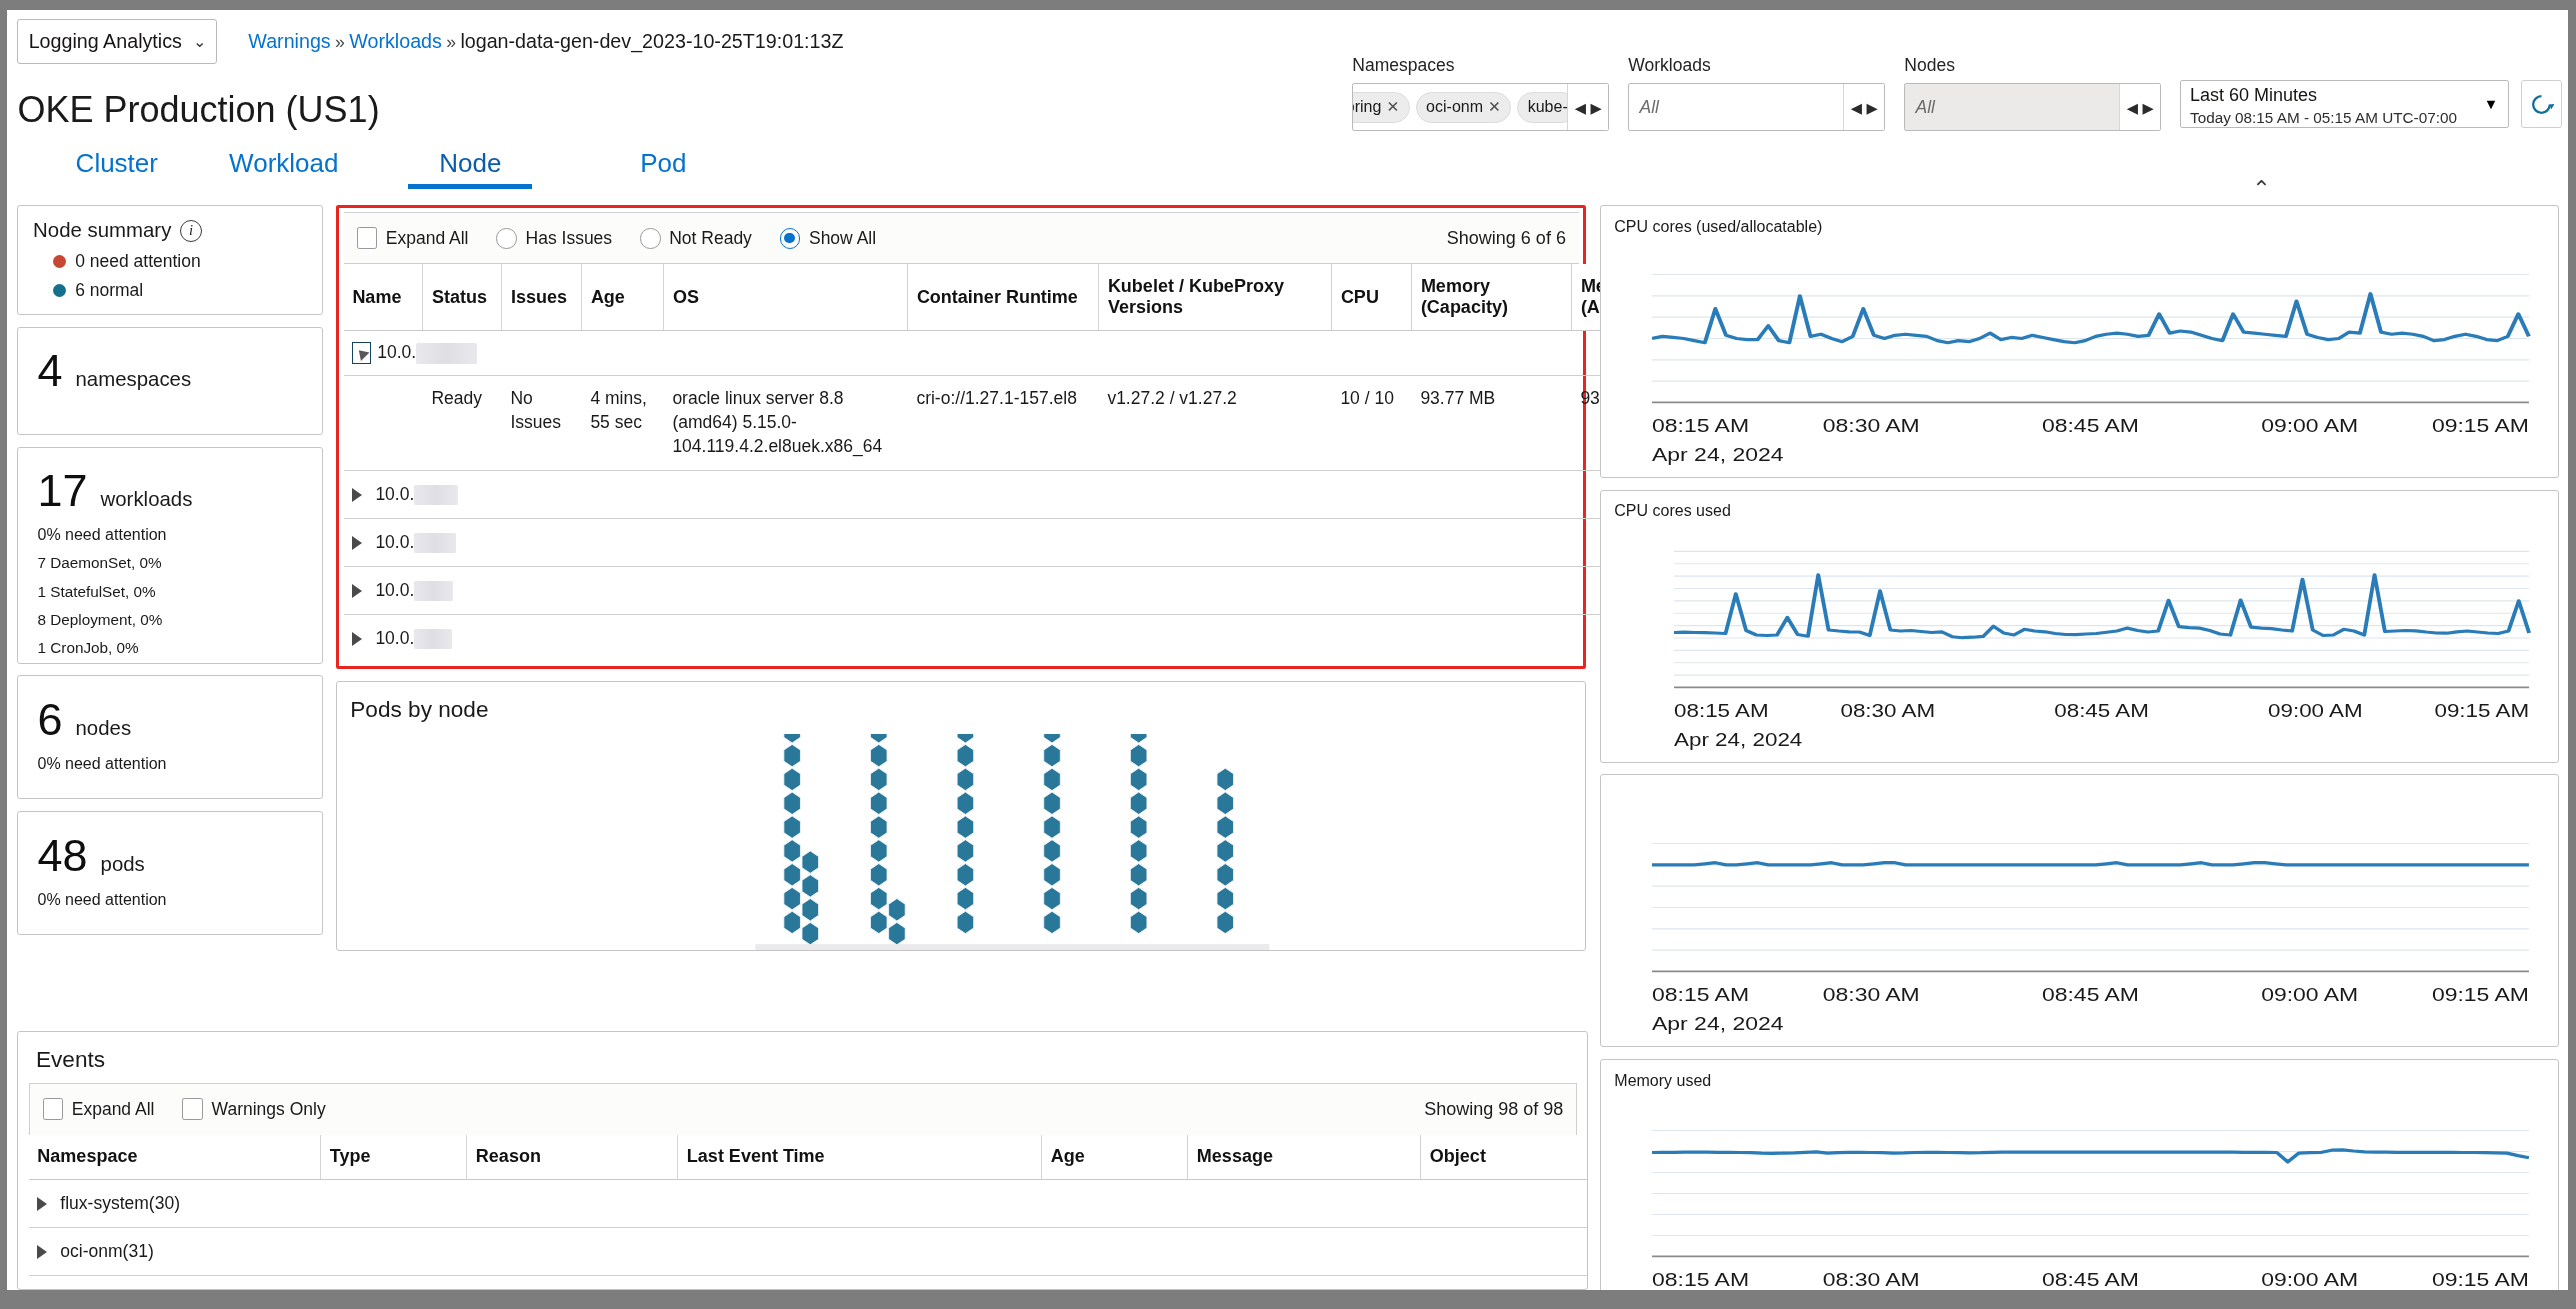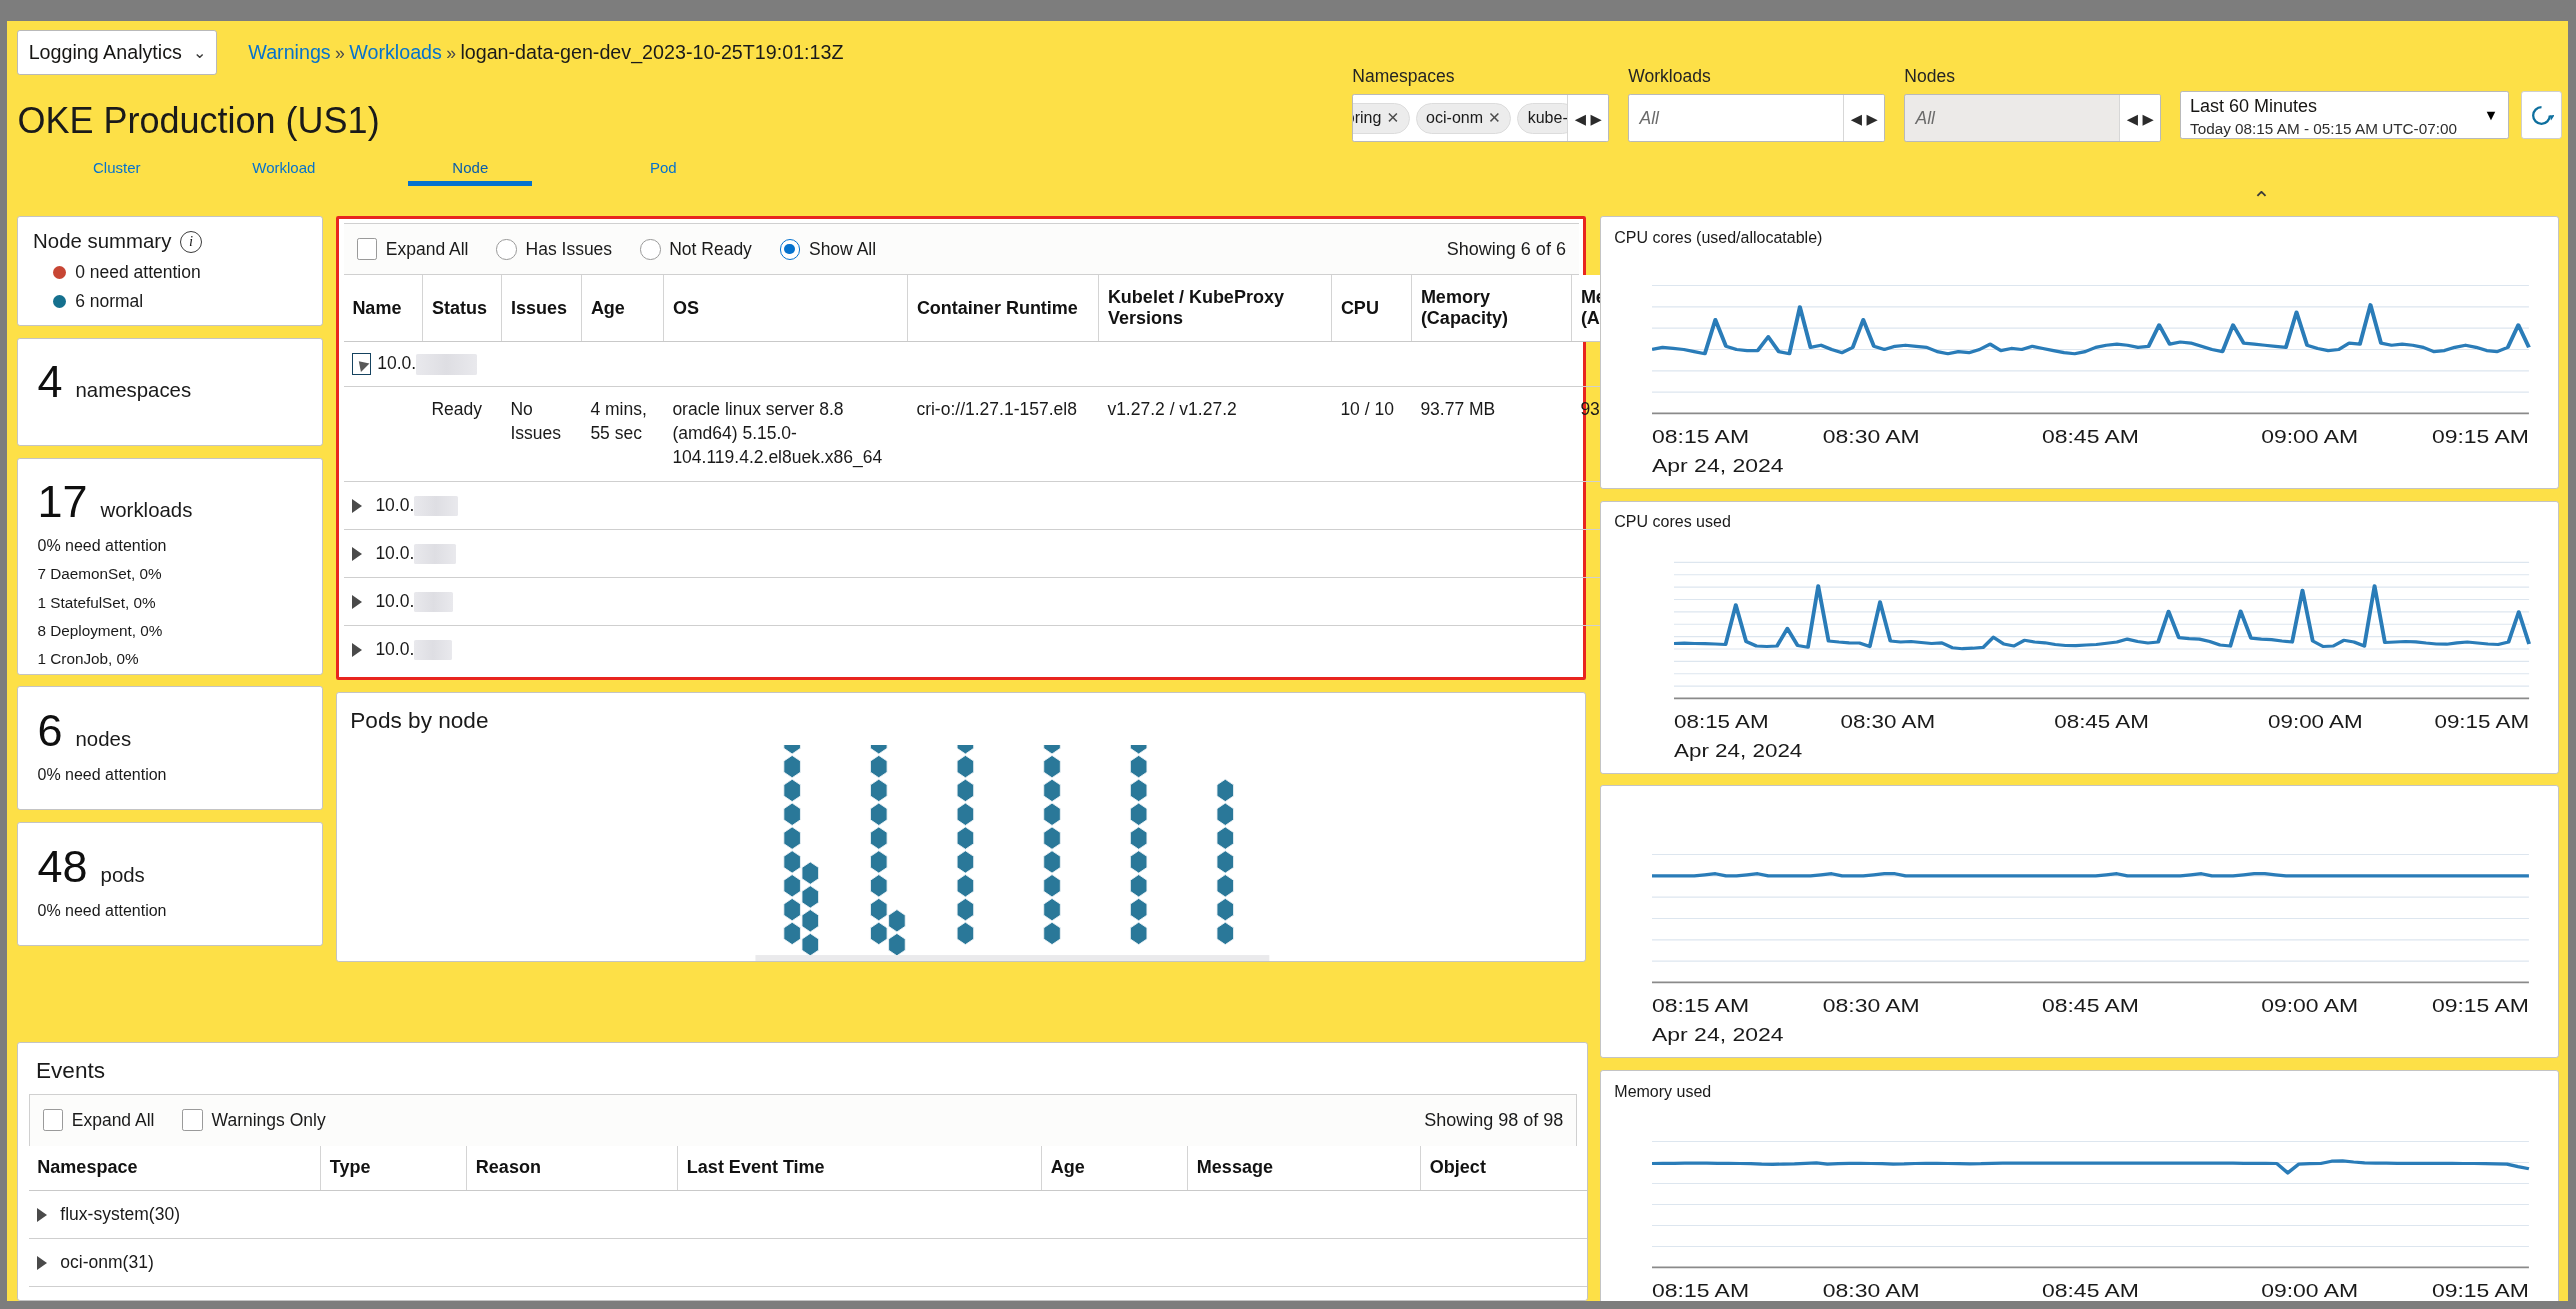--- a/index.html
+++ b/index.html
@@ -5,23 +5,23 @@
   * { box-sizing: border-box; }
   html, body { margin:0; padding:0; }
   body {
     width: 2576px; height: 1309px;
     background: #7d7d7d;
     font-family: "Liberation Sans", sans-serif;
     overflow: hidden;
   }
   .app {
     position: absolute;
-    left: 7.3px; top: 21px;
+    left: 7.3px; top: 10px;
     width: 2561px; height: 1280px;
-    background: #fde047;
+    background: #ffffff;
     overflow: hidden;
   }
 
   
   .topbar { position:relative; height: 63px; }
   .app-select {
     position:absolute; left:10.2px; top:8.7px;
     width: 200px; height: 45px;
     background:#fff; border:0.7px solid #b9b9b9; border-radius:2.9px;
     display:flex; align-items:center; padding: 0 10.2px;
@@ -68,21 +68,21 @@
   .timebox .tcaret { position:absolute; right:10.2px; top:14.6px; font-size:14.6px; }
   .refreshbtn {
     width:41px; height:48px; background:#fff; border:0.7px solid #cfcfcf; border-radius:2.9px;
     display:flex; align-items:center; justify-content:center;
   }
 
   
   .page-title { position:absolute; left:10.2px; top:79px; font-size:36px; color:#1a1a1a; font-weight:400; }
   .tabs { position:absolute; left:0; top:138px; width:773px; height:41px; }
   .tab {
-    position:absolute; top:0; font-size:15px; color:#0572ce; text-align:center; padding-bottom:10.2px;
+    position:absolute; top:0; font-size:26px; color:#0572ce; text-align:center; padding-bottom:10.2px;
   }
   .tab.active { color:#0a5daa; }
   .tab .underline { position:absolute; left:0; right:0; bottom:0; height:5.1px; background:#0572ce; display:none; }
   .tab.active .underline { display:block; }
   .collapse-chev { position:absolute; left:2245px; top:166px; font-size:22px; color:#3a3a3a; }
 
   
   .content { position:absolute; left:0; top:195px; right:0; bottom:0; }
   .card { background:#fff; border:0.7px solid #c4c4c4; border-radius:2.9px; }
 

